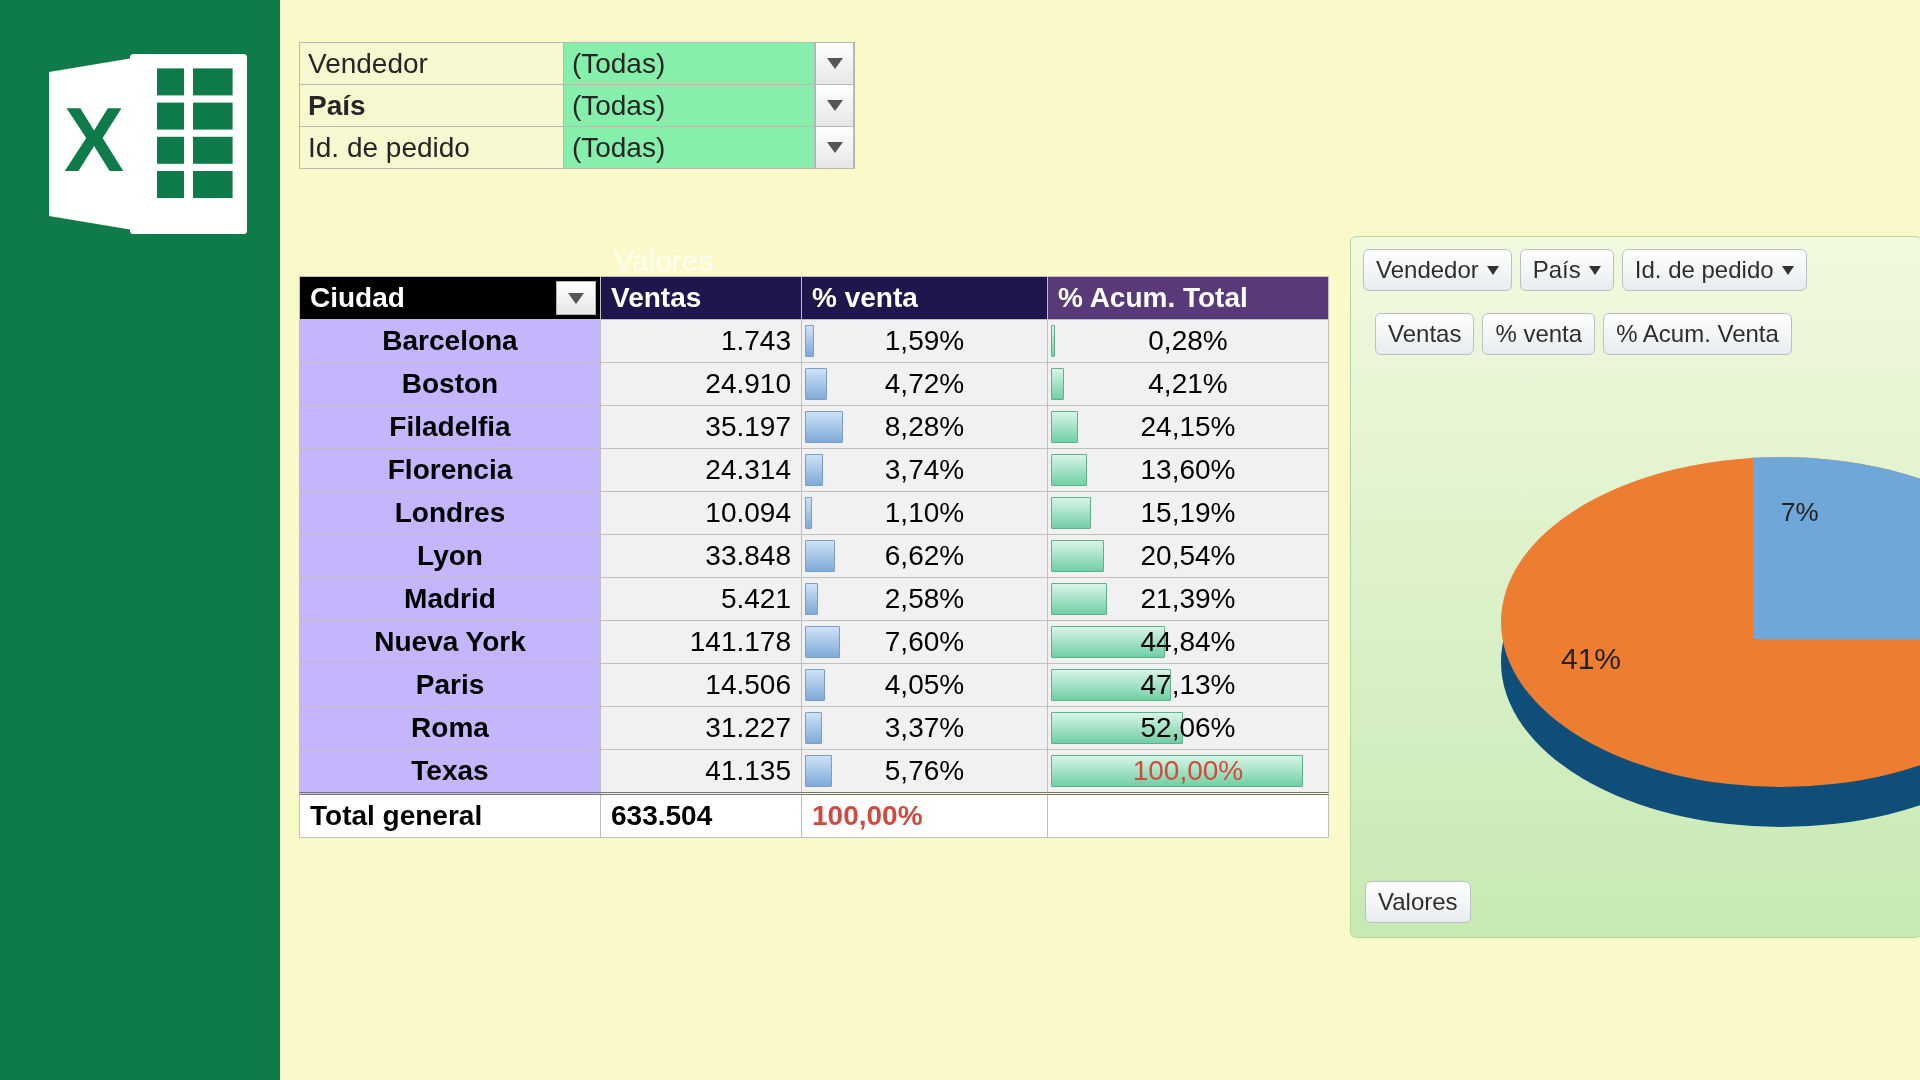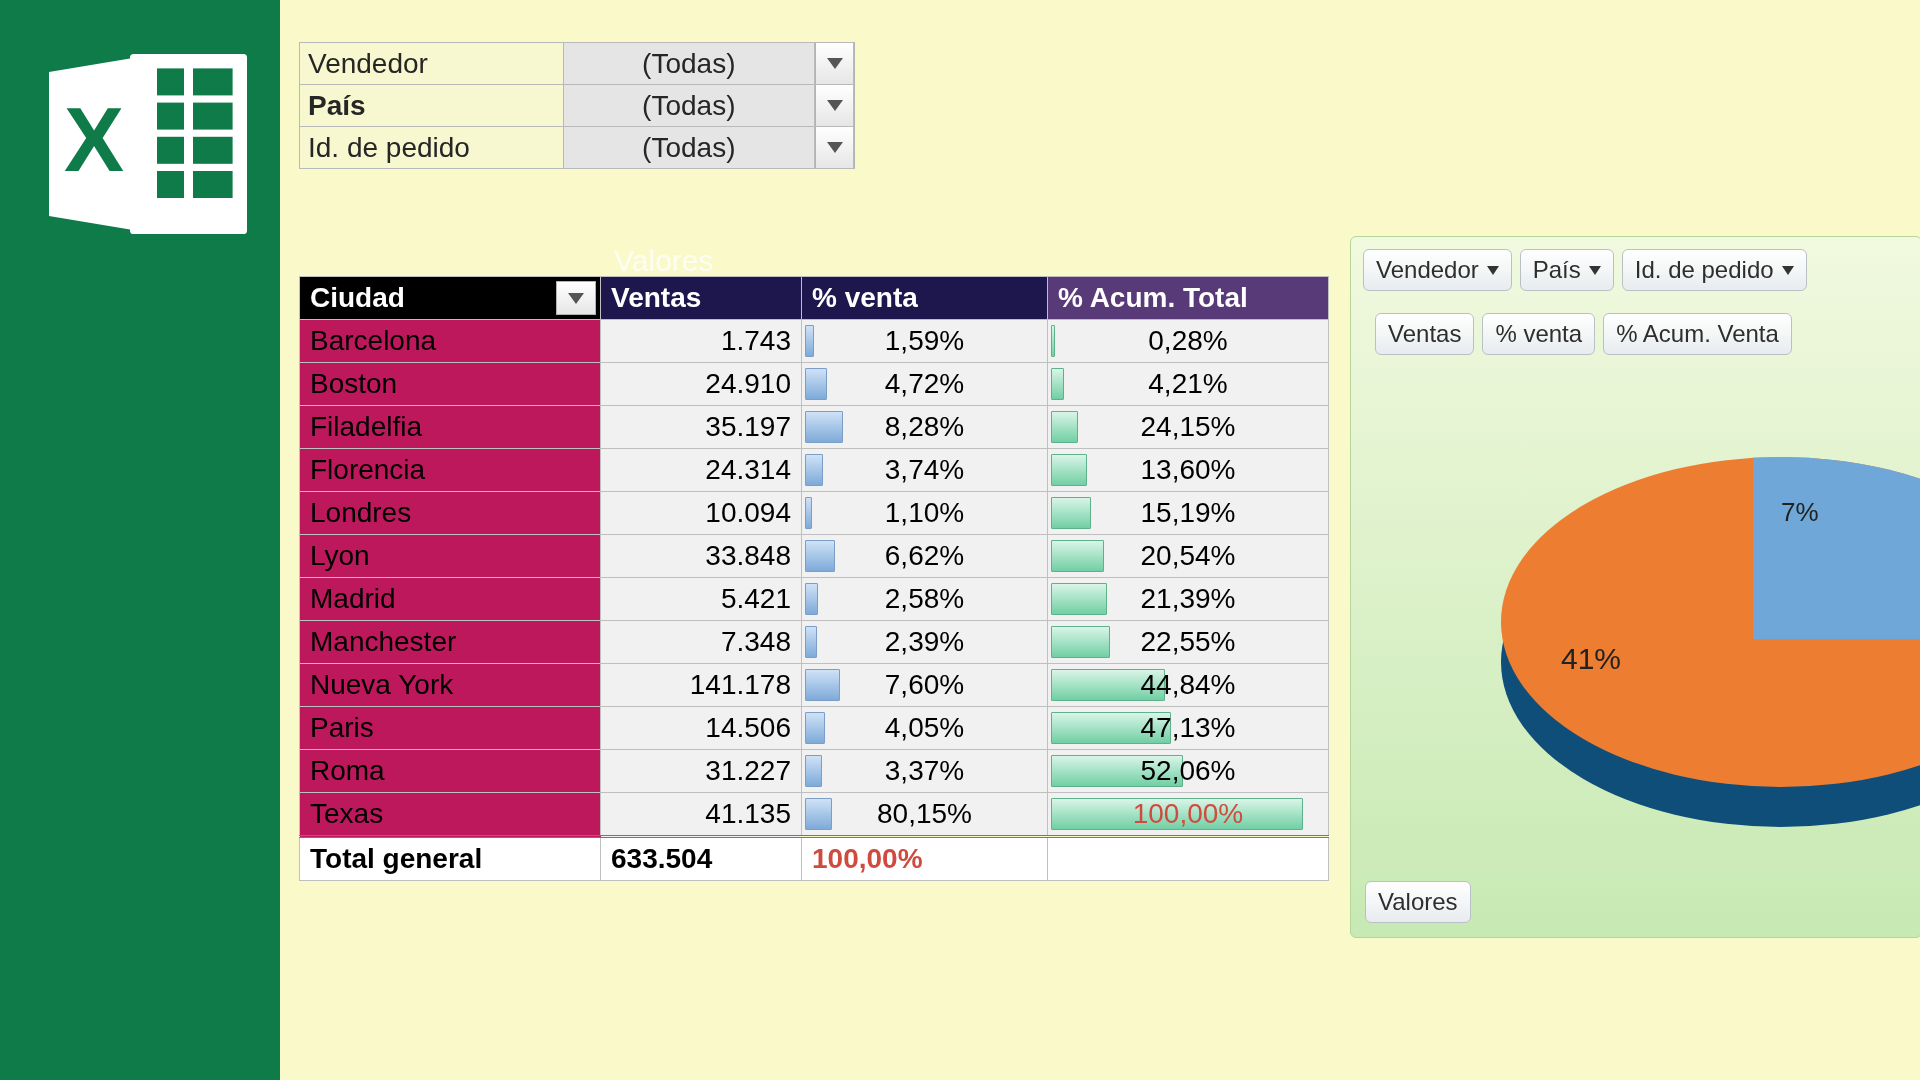--- a/index.html
+++ b/index.html
@@ -9,38 +9,38 @@
 .left-strip{width:280px;height:100%;background:#0e7b48;position:relative}
 .excel-logo{position:absolute;top:45px;left:40px;width:216px;height:210px}
 
 
 .work-area{flex:1;height:100%;background:#faf9ca;position:relative}
 
 
 .filters{position:absolute;top:42px;left:19px;width:555px;border:1px solid #b9b9b9;border-collapse:collapse}
 .filters td{border:1px solid #b9b9b9;background:#fff;font-size:28px;color:#262626;height:41px;padding:0 8px}
 .filters .lbl{width:245px;background:#f7f7d0}
-.filters .val{width:232px;background:#e5e5e5;text-align:center}
+.filters .val{width:232px;background:#86efac;text-align:left}
 .filters .drop{width:38px;background:#f3f3f3;text-align:center;padding:0}
 .drop-btn{width:100%;height:100%;display:flex;align-items:center;justify-content:center;background:linear-gradient(#fff,#e6e6e6);border:1px solid #b3b3b3}
 .tri-down{width:0;height:0;border-left:8px solid transparent;border-right:8px solid transparent;border-top:11px solid #555}
 
 
 .valores-ghost{position:absolute;top:244px;left:334px;font-size:30px;color:#fff;opacity:.75}
 
 
 .pivot{position:absolute;top:276px;left:19px;border-collapse:collapse}
 .pivot th,.pivot td{border:1px solid #bfbfbf;font-size:28px;height:42px;padding:0 10px;white-space:nowrap}
 .pivot thead th{color:#fff}
 .pivot thead th.ciudad{background:#000;text-align:left;width:280px;position:relative}
 .pivot thead th.ventas{background:#1d174e;text-align:left;width:180px}
 .pivot thead th.pct{background:#1d174e;text-align:left;width:225px}
 .pivot thead th.acum{background:#573a77;text-align:left;width:260px}
 .hdr-drop{position:absolute;right:4px;top:4px;bottom:4px;width:38px;background:linear-gradient(#fff,#e6e6e6);border:1px solid #b3b3b3;display:flex;align-items:center;justify-content:center}
-.pivot tbody td.city{background:#be185d;color:#000;text-align:left;font-weight:400}
+.pivot tbody td.city{background:#c4b5fd;color:#000;text-align:center;font-weight:700}
 .pivot tbody td.num{background:#f1f1f1;text-align:right;color:#000}
 .pivot tbody td.barcell{background:#f1f1f1;text-align:center;position:relative}
 .pivot tbody td.barcell span{position:relative;z-index:2}
 .bar{position:absolute;left:3px;top:5px;bottom:5px;border:1px solid #7b9dc6;background:linear-gradient(#cfe2f7,#7eaad8);border-radius:1px;z-index:1}
 .bar.green{border:1px solid #5fb18b;background:linear-gradient(#d9f5e7,#71cfa4)}
 .pivot tfoot td{background:#fff;font-weight:700;border-top:3px double #777}
 .pivot tfoot td.city{text-align:left}
 .pivot tfoot td.num{text-align:left}
 .tot-red{color:#cf4b3e}
 .last-red{color:#cf4b3e}
@@ -171,47 +171,41 @@
           <td class="barcell"><div class="bar" style="width:28.380000000000003px"></div><span>6,62%</span></td>
           <td class="barcell"><div class="bar green" style="width:51.25px"></div><span>20,54%</span></td>
         </tr>
         <tr>
           <td class="city">Madrid</td>
           <td class="num">5.421</td>
           <td class="barcell"><div class="bar" style="width:11.18px"></div><span>2,58%</span></td>
           <td class="barcell"><div class="bar green" style="width:53.5px"></div><span>21,39%</span></td>
         </tr>
         <tr>
-          <td class="city">Manchester</td>
-          <td class="num">7.348</td>
-          <td class="barcell"><div class="bar" style="width:10.32px"></div><span>2,39%</span></td>
-          <td class="barcell"><div class="bar green" style="width:56.5px"></div><span>22,55%</span></td>
-        </tr>
-        <tr>
           <td class="city">Nueva York</td>
           <td class="num">141.178</td>
           <td class="barcell"><div class="bar" style="width:32.68px"></div><span>7,60%</span></td>
           <td class="barcell"><div class="bar green" style="width:112px"></div><span>44,84%</span></td>
         </tr>
         <tr>
           <td class="city">Paris</td>
           <td class="num">14.506</td>
           <td class="barcell"><div class="bar" style="width:17.63px"></div><span>4,05%</span></td>
           <td class="barcell"><div class="bar green" style="width:117.75px"></div><span>47,13%</span></td>
         </tr>
         <tr>
           <td class="city">Roma</td>
           <td class="num">31.227</td>
           <td class="barcell"><div class="bar" style="width:14.620000000000001px"></div><span>3,37%</span></td>
           <td class="barcell"><div class="bar green" style="width:130.25px"></div><span>52,06%</span></td>
         </tr>
         <tr>
           <td class="city">Texas</td>
           <td class="num">41.135</td>
-          <td class="barcell"><div class="bar" style="width:24.94px"></div><span>80,15%</span></td>
+          <td class="barcell"><div class="bar" style="width:24.94px"></div><span>5,76%</span></td>
           <td class="barcell"><div class="bar green" style="width:250px"></div><span class="last-red">100,00%</span></td>
         </tr>
       </tbody>
     <tfoot>
       <tr>
         <td class="city">Total general</td>
         <td class="num">633.504</td>
         <td class="num tot-red">100,00%</td>
         <td class="num"></td>
       </tr>

